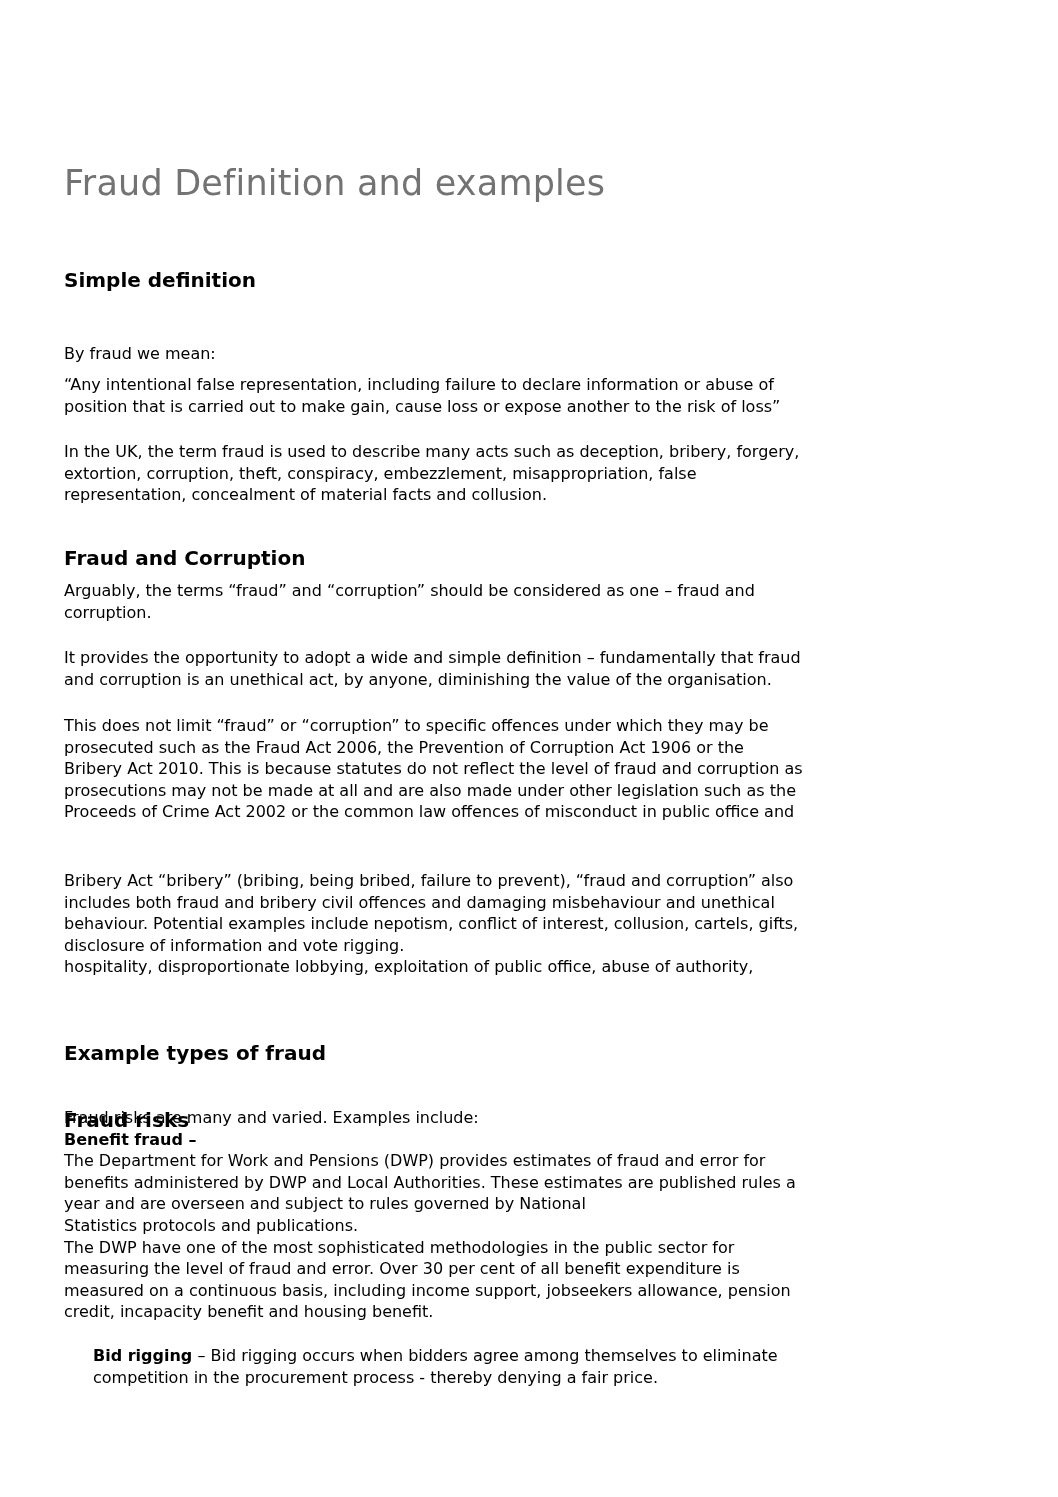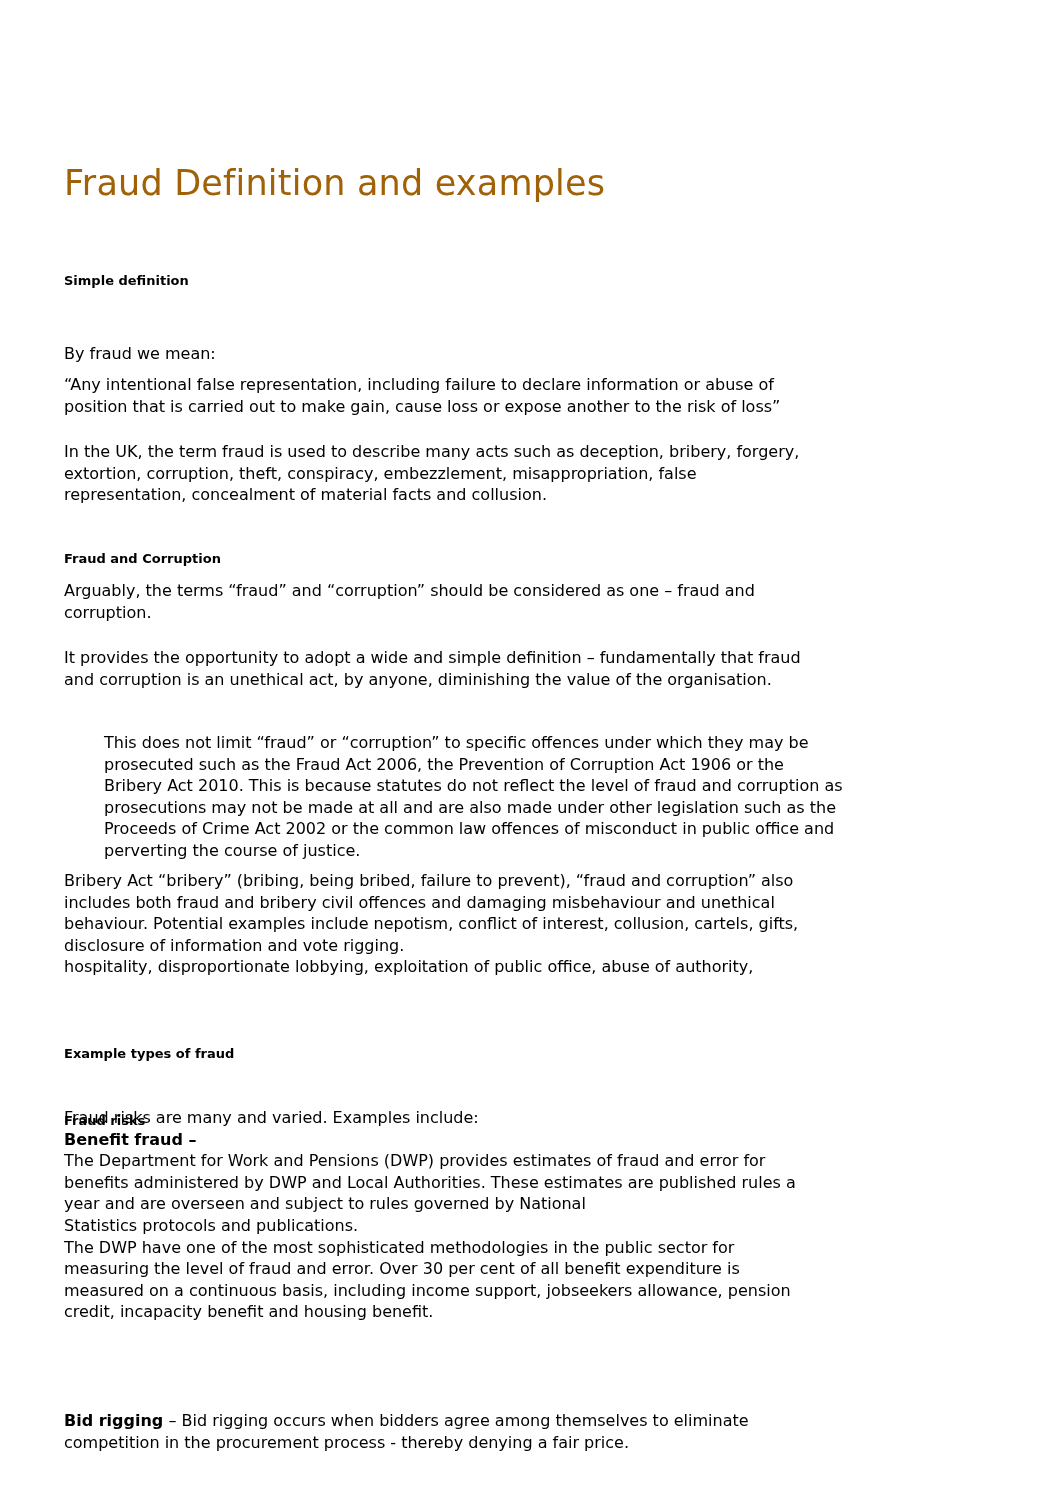--- a/index.html
+++ b/index.html
@@ -1,21 +1,21 @@
 <!DOCTYPE html>
 <html><head>
 <meta charset="utf-8">
 <style>
   html, body { margin: 0; padding: 0; background: #ffffff; }
   body { width: 1058px; height: 1497px; position: relative; overflow: hidden;
          font-family: "DejaVu Sans", sans-serif; color: #000; }
   .page { position: absolute; left: 0; top: 0; width: 1058px; height: 1497px; }
   .abs { position: absolute; left: 64px; margin: 0; }
-  .title { top: 163px; font-size: 35px; color: #a16207; font-weight: normal; letter-spacing: 0.2px; }
-  .h { font-weight: bold; font-size: 13px; line-height: 21px; }
+  .title { top: 163px; font-size: 35px; color: #737373; font-weight: normal; letter-spacing: 0.2px; }
+  .h { font-weight: bold; font-size: 20px; line-height: 21px; }
   .p { font-size: 16px; line-height: 21.6px; width: 835px; }
   .just { text-align: justify; text-align-last: left; width: 832px; }
   .line { display: block; white-space: nowrap; }
   b { font-weight: bold; }
 </style>
 </head>
 <body>
 
 <div class="page">
 
@@ -41,27 +41,26 @@
   <div class="abs p" style="top:580px;">
     <span class="line">Arguably, the terms “fraud” and “corruption” should be considered as one – fraud and</span>
     <span class="line">corruption.</span>
   </div>
 
   <div class="abs p" style="top:647px;">
     <span class="line">It provides the opportunity to adopt a wide and simple definition – fundamentally that fraud</span>
     <span class="line">and corruption is an unethical act, by anyone, diminishing the value of the organisation.</span>
   </div>
 
-  <div class="abs p just" style="top:732px;margin-left:40px;">
+  <div class="abs p just" style="top:715px;">
     <span class="line">This does not limit “fraud” or “corruption” to specific offences under which they may be</span>
     <span class="line">prosecuted such as the Fraud Act 2006, the Prevention of Corruption Act 1906 or the</span>
     <span class="line">Bribery Act 2010. This is because statutes do not reflect the level of fraud and corruption as</span>
     <span class="line">prosecutions may not be made at all and are also made under other legislation such as the</span>
     <span class="line">Proceeds of Crime Act 2002 or the common law offences of misconduct in public office and</span>
-    <span class="line">perverting the course of justice.</span>
   </div>
 
   <div class="abs p" style="top:870px;">
     <span class="line">Bribery Act “bribery” (bribing, being bribed, failure to prevent), “fraud and corruption” also</span>
     <span class="line">includes both fraud and bribery civil offences and damaging misbehaviour and unethical</span>
     <span class="line">behaviour. Potential examples include nepotism, conflict of interest, collusion, cartels, gifts,</span>
     <span class="line">disclosure of information and vote rigging.</span>
     <span class="line">hospitality, disproportionate lobbying, exploitation of public office, abuse of authority,</span>
   </div>
 
@@ -75,18 +74,18 @@
     <span class="line">The Department for Work and Pensions (DWP) provides estimates of fraud and error for</span>
     <span class="line">benefits administered by DWP and Local Authorities. These estimates are published rules a</span>
     <span class="line">year and are overseen and subject to rules governed by National</span>
     <span class="line">Statistics protocols and publications.</span>
     <span class="line">The DWP have one of the most sophisticated methodologies in the public sector for</span>
     <span class="line">measuring the level of fraud and error. Over 30 per cent of all benefit expenditure is</span>
     <span class="line">measured on a continuous basis, including income support, jobseekers allowance, pension</span>
     <span class="line">credit, incapacity benefit and housing benefit.</span>
   </div>
 
-  <div class="abs p" style="top:1410px;">
+  <div class="abs p" style="top:1345px;margin-left:29px;">
     <span class="line"><b>Bid rigging</b><span> – Bid rigging occurs when bidders agree among themselves to eliminate</span></span>
     <span class="line">competition in the procurement process - thereby denying a fair price.</span>
   </div>
 
 </div>
 
 </body></html>

